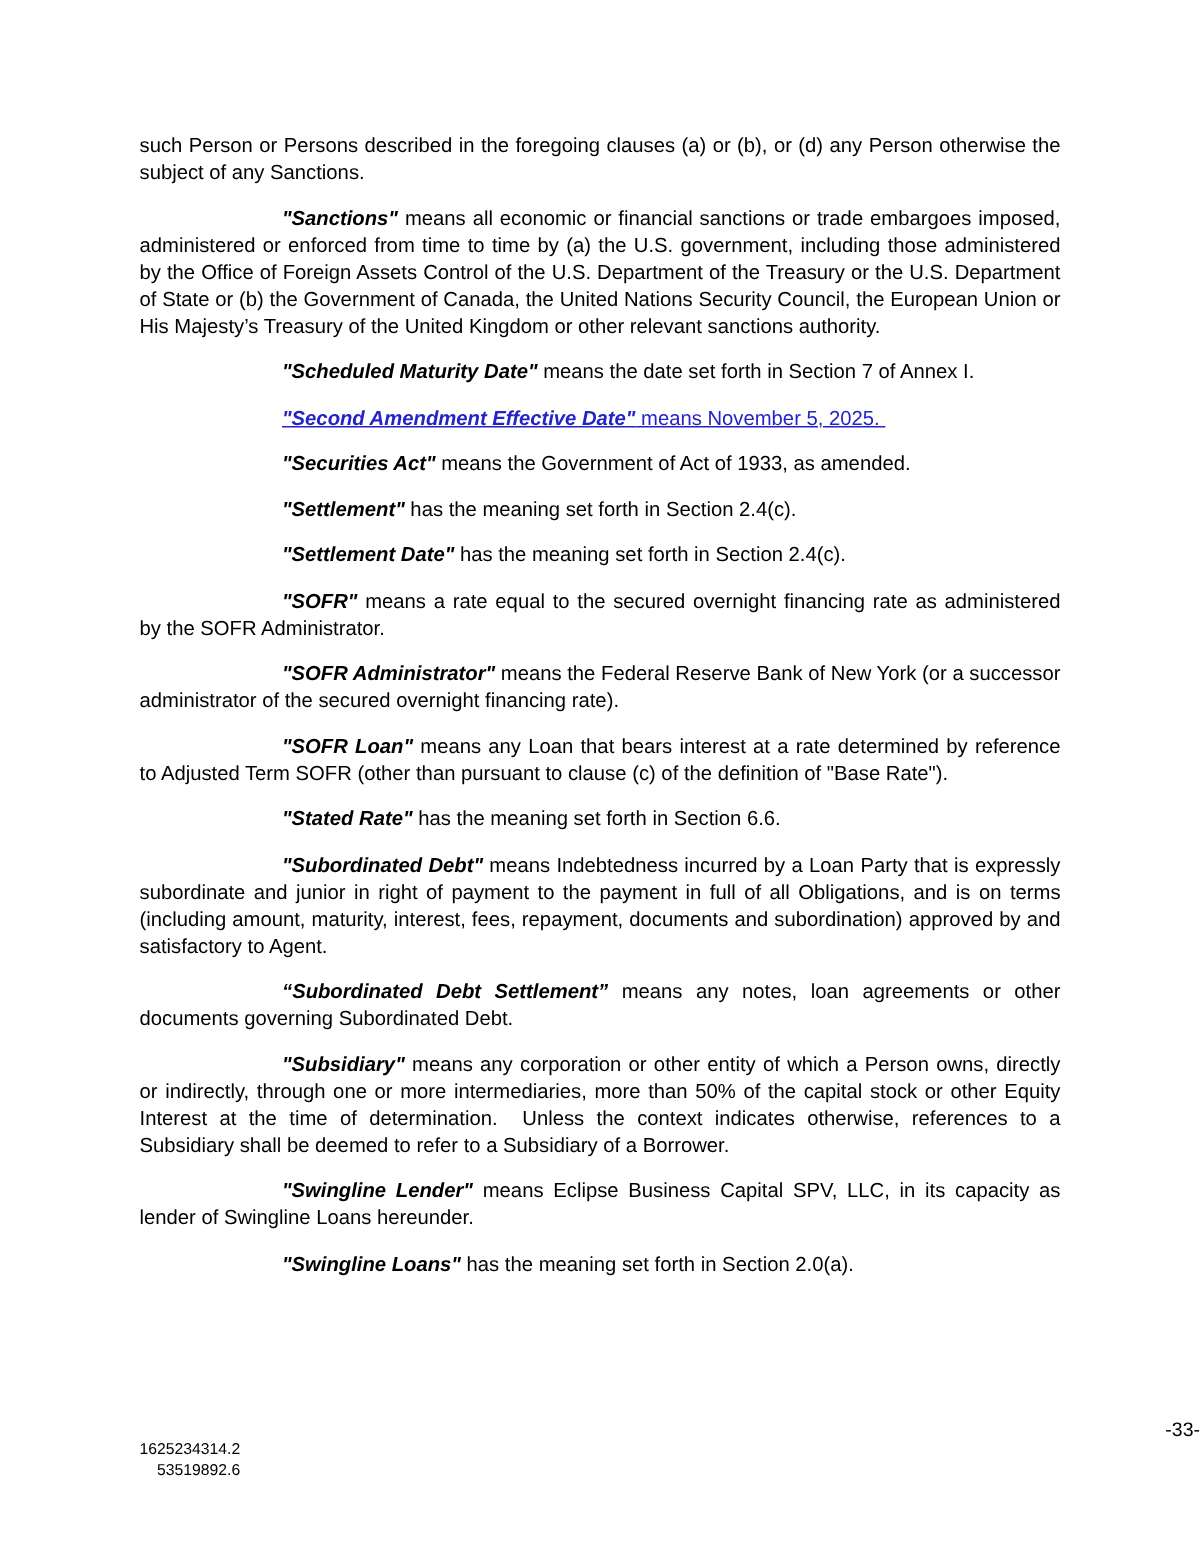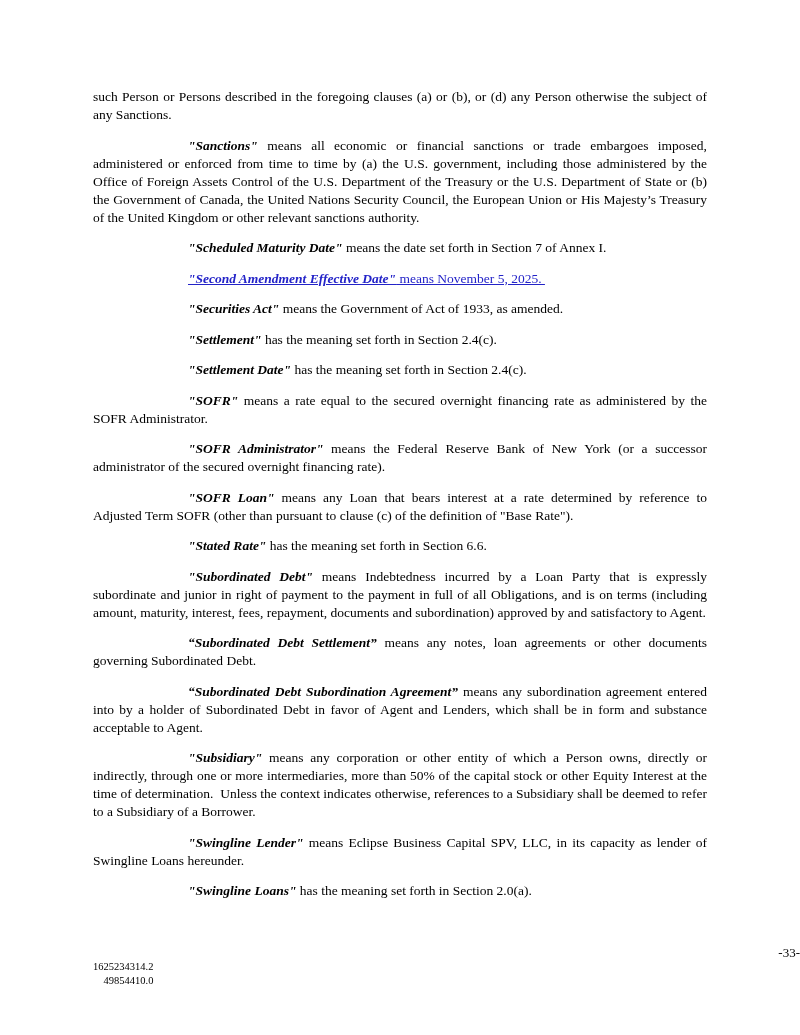--- a/index.html
+++ b/index.html
@@ -1,21 +1,21 @@
 <!DOCTYPE html>
 <html><head>
 <meta charset="utf-8">
 <style>
   html, body { margin: 0; padding: 0; background: #ffffff; }
   .page {
     position: relative;
     width: 800px;
     height: 1033px;
     background: #ffffff;
-    font-family: Liberation Serif, serif;
+    font-family: Liberation Sans, sans-serif;
     font-size: 13.5px;
     line-height: 18px;
     color: #000000;
     overflow: hidden;
   }
   .content {
     position: absolute;
     left: 93px;
     top: 88px;
     width: 614px;
@@ -72,29 +72,28 @@
     <p><span class="term">"SOFR Administrator"</span><span> means the Federal Reserve Bank of New York (or a successor administrator of the secured overnight financing rate).</span></p>
 
     <p><span class="term">"SOFR Loan"</span><span> means any Loan that bears interest at a rate determined by reference to Adjusted Term SOFR (other than pursuant to clause (c) of the definition of "Base Rate").</span></p>
 
     <p><span class="term">"Stated Rate"</span><span> has the meaning set forth in Section 6.6.</span></p>
 
     <p><span class="term">"Subordinated Debt"</span><span> means Indebtedness incurred by a Loan Party that is expressly subordinate and junior in right of payment to the payment in full of all Obligations, and is on terms (including amount, maturity, interest, fees, repayment, documents and subordination) approved by and satisfactory to Agent.</span></p>
 
     <p><span class="term">“Subordinated Debt Settlement”</span><span> means any notes, loan agreements or other documents governing Subordinated Debt.</span></p>
 
-    <p><span class="term">“Subordinated Debt Subordination Agreement”</span><span> means any subordination agreement entered into by a holder of Subordinated Debt in favor of Agent and Lenders, which shall be in form and substance acceptable to Agent.</span></p>
 
     <p><span class="term">"Subsidiary"</span><span> means any corporation or other entity of which a Person owns, directly or indirectly, through one or more intermediaries, more than 50% of the capital stock or other Equity Interest at the time of determination.&nbsp; Unless the context indicates otherwise, references to a Subsidiary shall be deemed to refer to a Subsidiary of a Borrower.</span></p>
 
     <p><span class="term">"Swingline Lender"</span><span> means Eclipse Business Capital SPV, LLC, in its capacity as lender of Swingline Loans hereunder.</span></p>
 
     <p><span class="term">"Swingline Loans"</span><span> has the meaning set forth in Section 2.0(a).</span></p>
 
   </div>
 
   <div class="footer-pagenum">-33-</div>
 
   <div class="footer-docids">
     <div>1625234314.2</div>
-    <div>49854410.0</div>
+    <div>53519892.6</div>
   </div>
 </div>
 
 </body></html>

